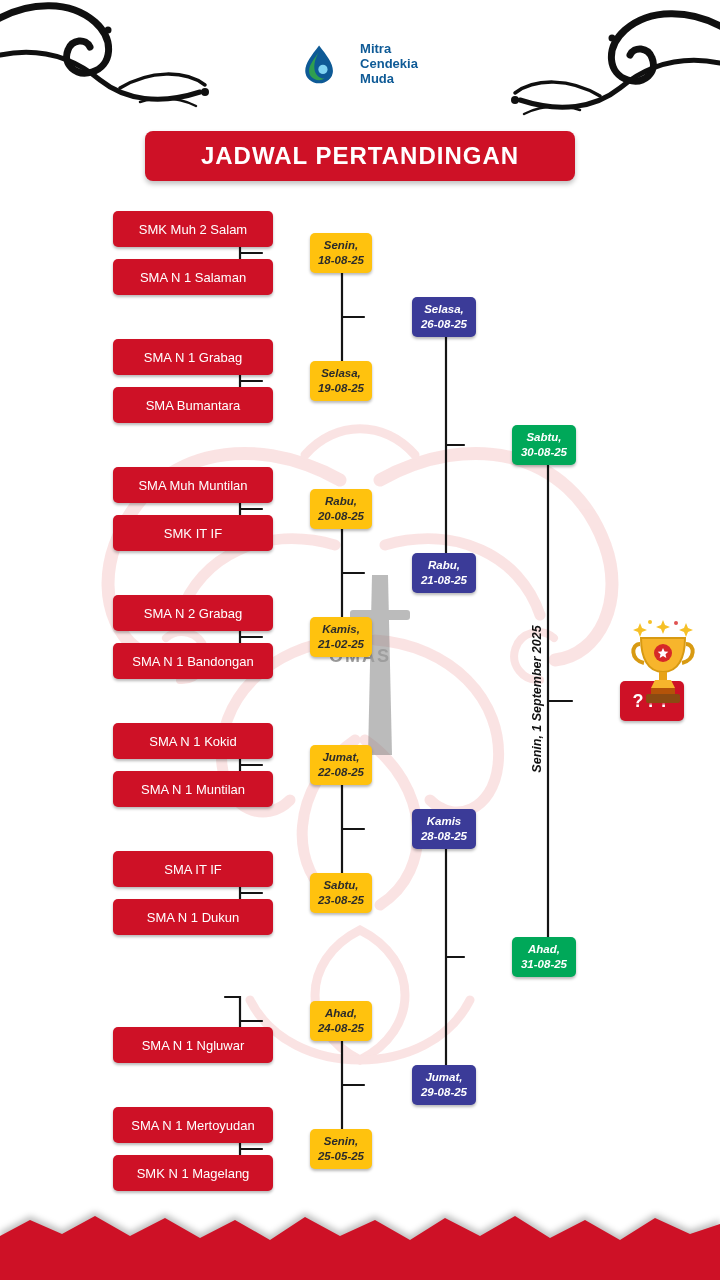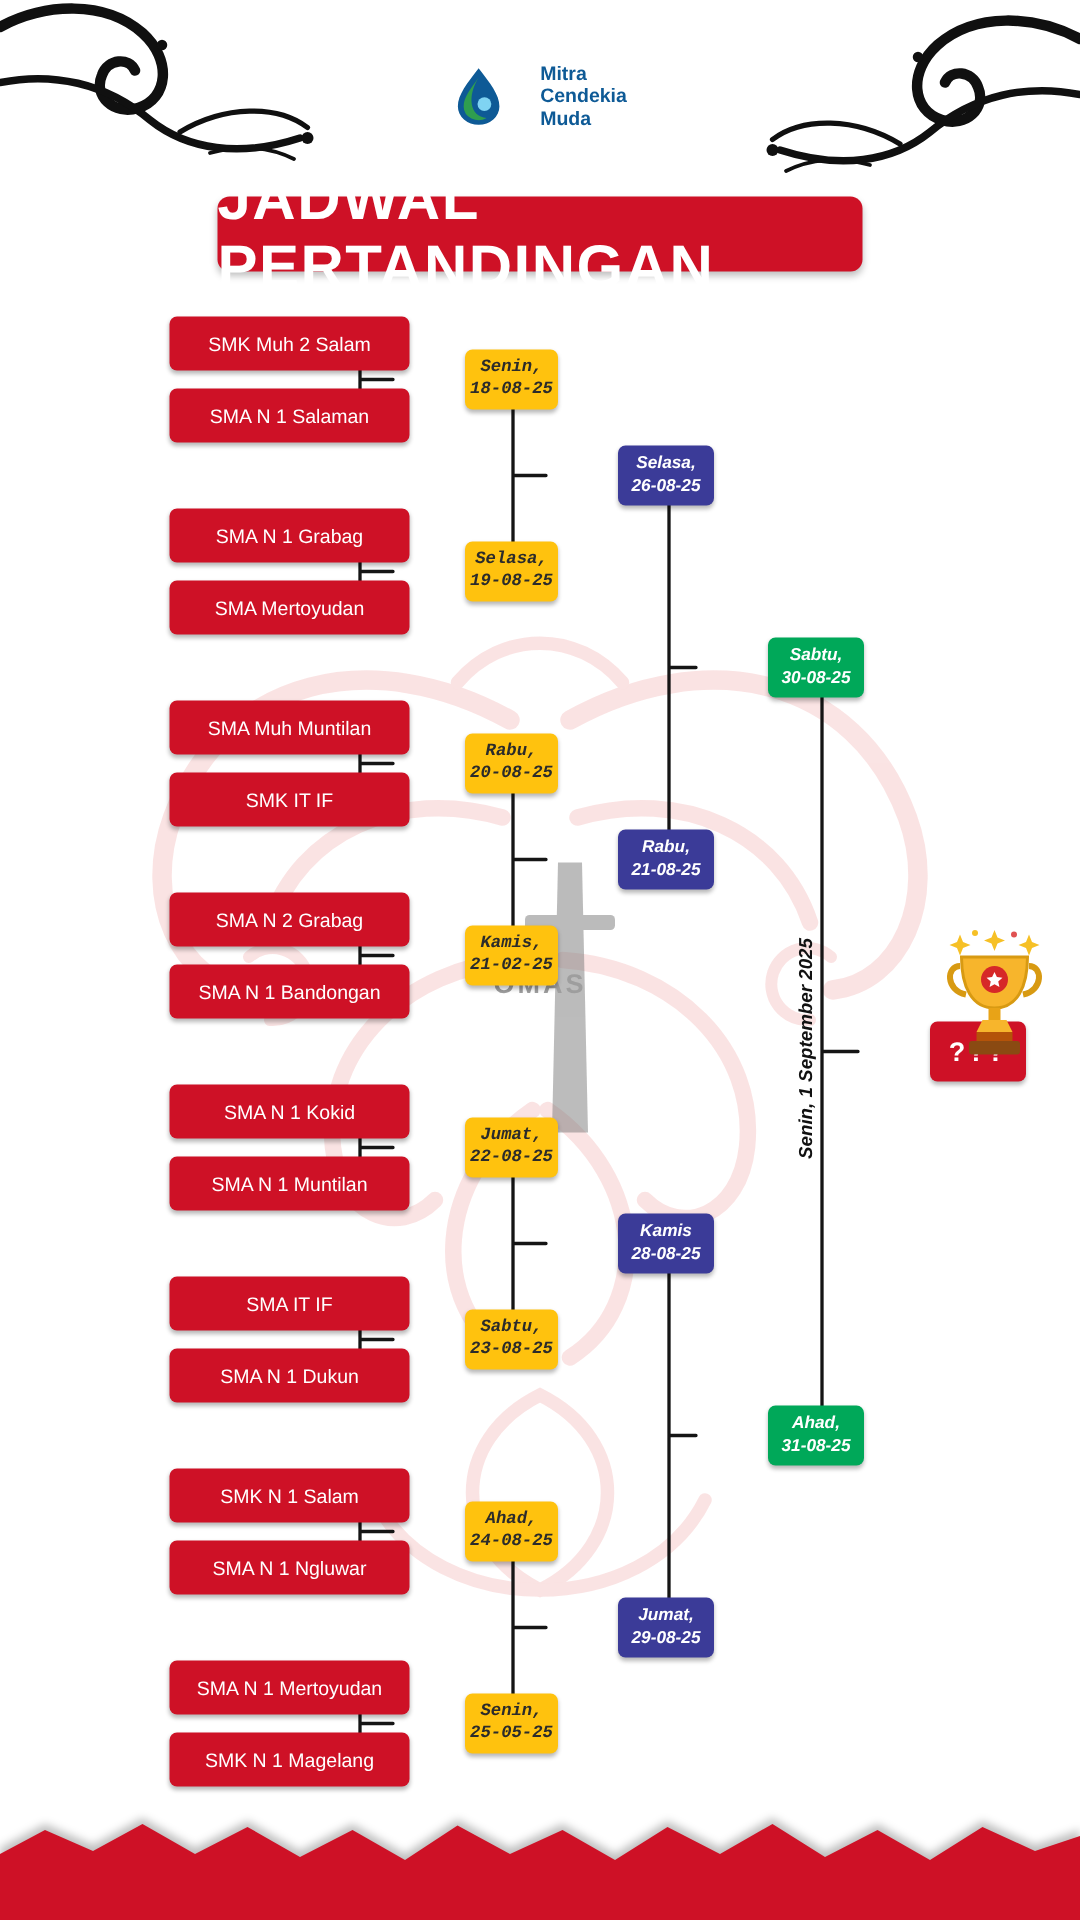--- a/index.html
+++ b/index.html
@@ -18,31 +18,31 @@
   .flourish.left{left:0;}
   .flourish.right{right:0;top:8px;transform:scaleX(-1);}
   .logo{position:absolute;top:42px;left:50%;transform:translateX(-50%);
         display:flex;align-items:center;gap:24px;z-index:3;}
   .logo-text{color:var(--logo_blue);font-weight:bold;font-size:13px;line-height:1.15;}
   .title-banner{
     position:absolute;left:145px;top:131px;width:430px;height:50px;z-index:3;
     background:var(--red);border-radius:8px;display:flex;align-items:center;justify-content:center;
     box-shadow:0 3px 5px rgba(0,0,0,.25);
   }
-  .title-banner span{color:#fff;font-weight:800;font-size:40px;letter-spacing:1px;}
+  .title-banner span{color:#fff;font-weight:800;font-size:24px;letter-spacing:1px;}
 
   
   .box{
     position:absolute;display:flex;align-items:center;justify-content:center;text-align:center;
     border-radius:5px;box-shadow:0 2px 3px rgba(0,0,0,.28);z-index:3;margin-left:48px;
   }
   .team{left:65px;width:160px;height:36px;background:var(--red);color:#fff;
         font-size:13px;font-weight:500;white-space:nowrap;}
   .datebox{flex-direction:column;font-style:italic;font-size:11.5px;line-height:1.3;font-weight:600;}
-  .ydate{left:262px;width:62px;height:40px;background:var(--yellow);color:#2b2b2b;font-family:Liberation Mono, monospace;}
+  .ydate{left:262px;width:62px;height:40px;background:var(--yellow);color:#2b2b2b;}
   .bdate{left:364px;width:64px;height:40px;background:var(--blue);color:#fff;}
   .gdate{left:464px;width:64px;height:40px;background:var(--green);color:#fff;}
   .finalbox{left:572px;top:681px;width:64px;height:40px;background:var(--red);color:#fff;
             font-weight:800;font-size:18px;letter-spacing:2px;}
   .final-vertical{
     position:absolute;left:457px;top:692px;width:160px;text-align:center;z-index:3;
     font-size:12.5px;font-style:italic;font-weight:600;color:#111;transform:rotate(-90deg);
   }
   .trophy{position:absolute;left:628px;top:618px;z-index:3;}
 
@@ -136,30 +136,29 @@
     </div>
   </div>
 
   <div class="title-banner">
     <span>JADWAL PERTANDINGAN</span>
   </div>
 
   <div class="box team" style="top:211px">SMK Muh 2 Salam</div>
   <div class="box team" style="top:259px">SMA N 1 Salaman</div>
   <div class="box team" style="top:339px">SMA N 1 Grabag</div>
-  <div class="box team" style="top:387px">SMA Mertoyudan</div>
+  <div class="box team" style="top:387px">SMA Bumantara</div>
   <div class="box team" style="top:467px">SMA Muh Muntilan</div>
   <div class="box team" style="top:515px">SMK IT IF</div>
   <div class="box team" style="top:595px">SMA N 2 Grabag</div>
   <div class="box team" style="top:643px">SMA N 1 Bandongan</div>
   <div class="box team" style="top:723px">SMA N 1 Kokid</div>
   <div class="box team" style="top:771px">SMA N 1 Muntilan</div>
   <div class="box team" style="top:851px">SMA IT IF</div>
   <div class="box team" style="top:899px">SMA N 1 Dukun</div>
-  <div class="box team" style="top:979px">SMK N 1 Salam</div>
   <div class="box team" style="top:1027px">SMA N 1 Ngluwar</div>
   <div class="box team" style="top:1107px">SMA N 1 Mertoyudan</div>
   <div class="box team" style="top:1155px">SMK N 1 Magelang</div>
 
   <div class="box datebox ydate" style="top:233px">
     <span>Senin,</span>
     <span>18-08-25</span>
   </div>
   <div class="box datebox ydate" style="top:361px">
     <span>Selasa,</span>

